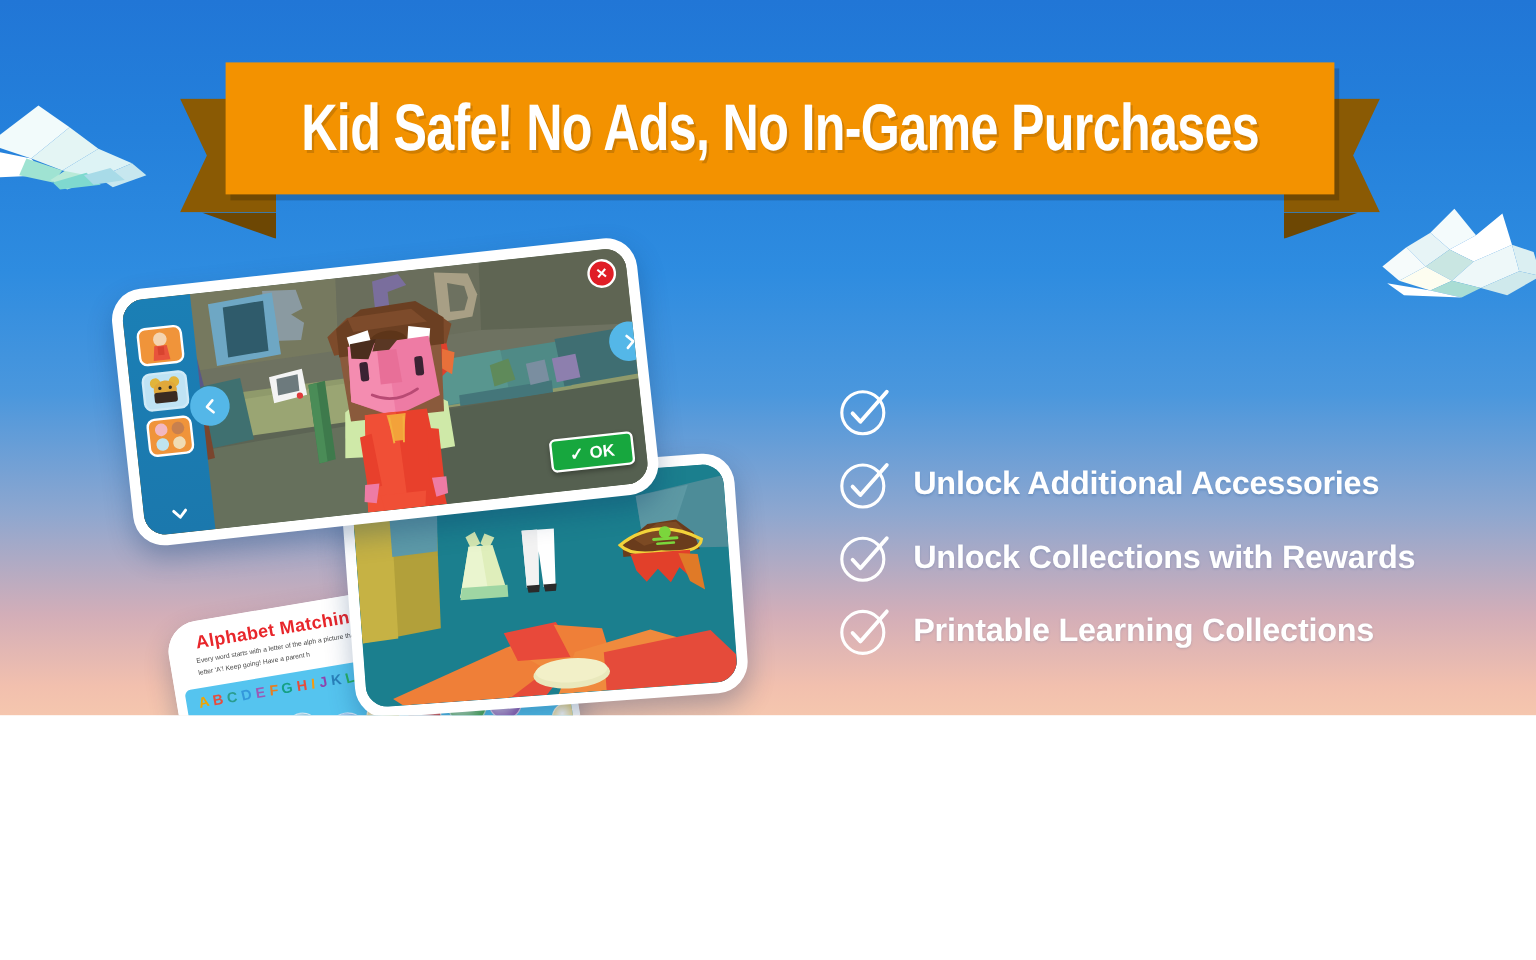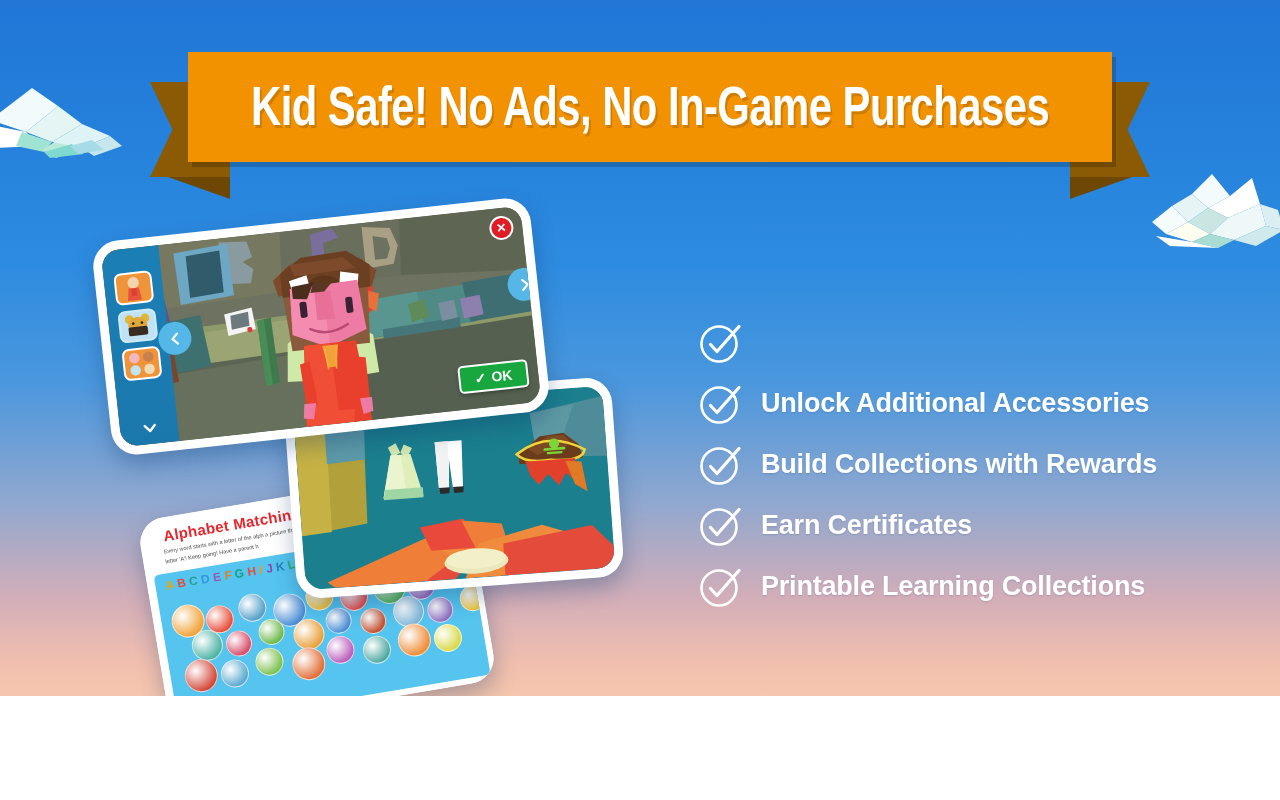--- a/index.html
+++ b/index.html
@@ -2,21 +2,21 @@
 <html><head>
 <meta charset="utf-8">
 <style>
   html,body{margin:0;padding:0;}
   body{
     width:1280px;height:800px;overflow:hidden;
     font-family:"Liberation Sans",sans-serif;
     position:relative;
   }
   #stage{
-    position:absolute;inset:0;width:1280px;height:696px;overflow:hidden;
+    position:absolute;inset:0;width:1280px;height:596px;overflow:hidden;
     background:linear-gradient(180deg,
        #2176d6 0%,
        #2480db 18%,
        #2e8ce0 38%,
        #4a97dd 55%,
        #8fa7cf 72%,
        #d3aeb8 86%,
        #f2c0ae 96%,
        #f5c6ae 100%);
   }
@@ -168,32 +168,23 @@
       <span class="feature-label">Unlock Additional Accessories</span>
     </div>
 
     <div class="feature">
       <span class="check-icon">
         <svg viewBox="0 0 46 46" width="46" height="46">
           <circle cx="22" cy="24" r="17.5" fill="none" stroke="#ffffff" stroke-width="2.6"></circle>
           <path d="M13.5 24.5 L20 31.5 L42 6.5" fill="none" stroke="#ffffff" stroke-width="3.2" stroke-linecap="round" stroke-linejoin="round"></path>
         </svg>
       </span>
-      <span class="feature-label">Build Collections with Rewards</span>
-    </div>
-
-    <div class="feature">
-      <span class="check-icon">
-        <svg viewBox="0 0 46 46" width="46" height="46">
-          <circle cx="22" cy="24" r="17.5" fill="none" stroke="#ffffff" stroke-width="2.6"></circle>
-          <path d="M13.5 24.5 L20 31.5 L42 6.5" fill="none" stroke="#ffffff" stroke-width="3.2" stroke-linecap="round" stroke-linejoin="round"></path>
-        </svg>
-      </span>
-      <span class="feature-label">Earn Certificates</span>
-    </div>
+      <span class="feature-label">Unlock Collections with Rewards</span>
+    </div>
+
 
     <div class="feature">
       <span class="check-icon">
         <svg viewBox="0 0 46 46" width="46" height="46">
           <circle cx="22" cy="24" r="17.5" fill="none" stroke="#ffffff" stroke-width="2.6"></circle>
           <path d="M13.5 24.5 L20 31.5 L42 6.5" fill="none" stroke="#ffffff" stroke-width="3.2" stroke-linecap="round" stroke-linejoin="round"></path>
         </svg>
       </span>
       <span class="feature-label">Printable Learning Collections</span>
     </div>

